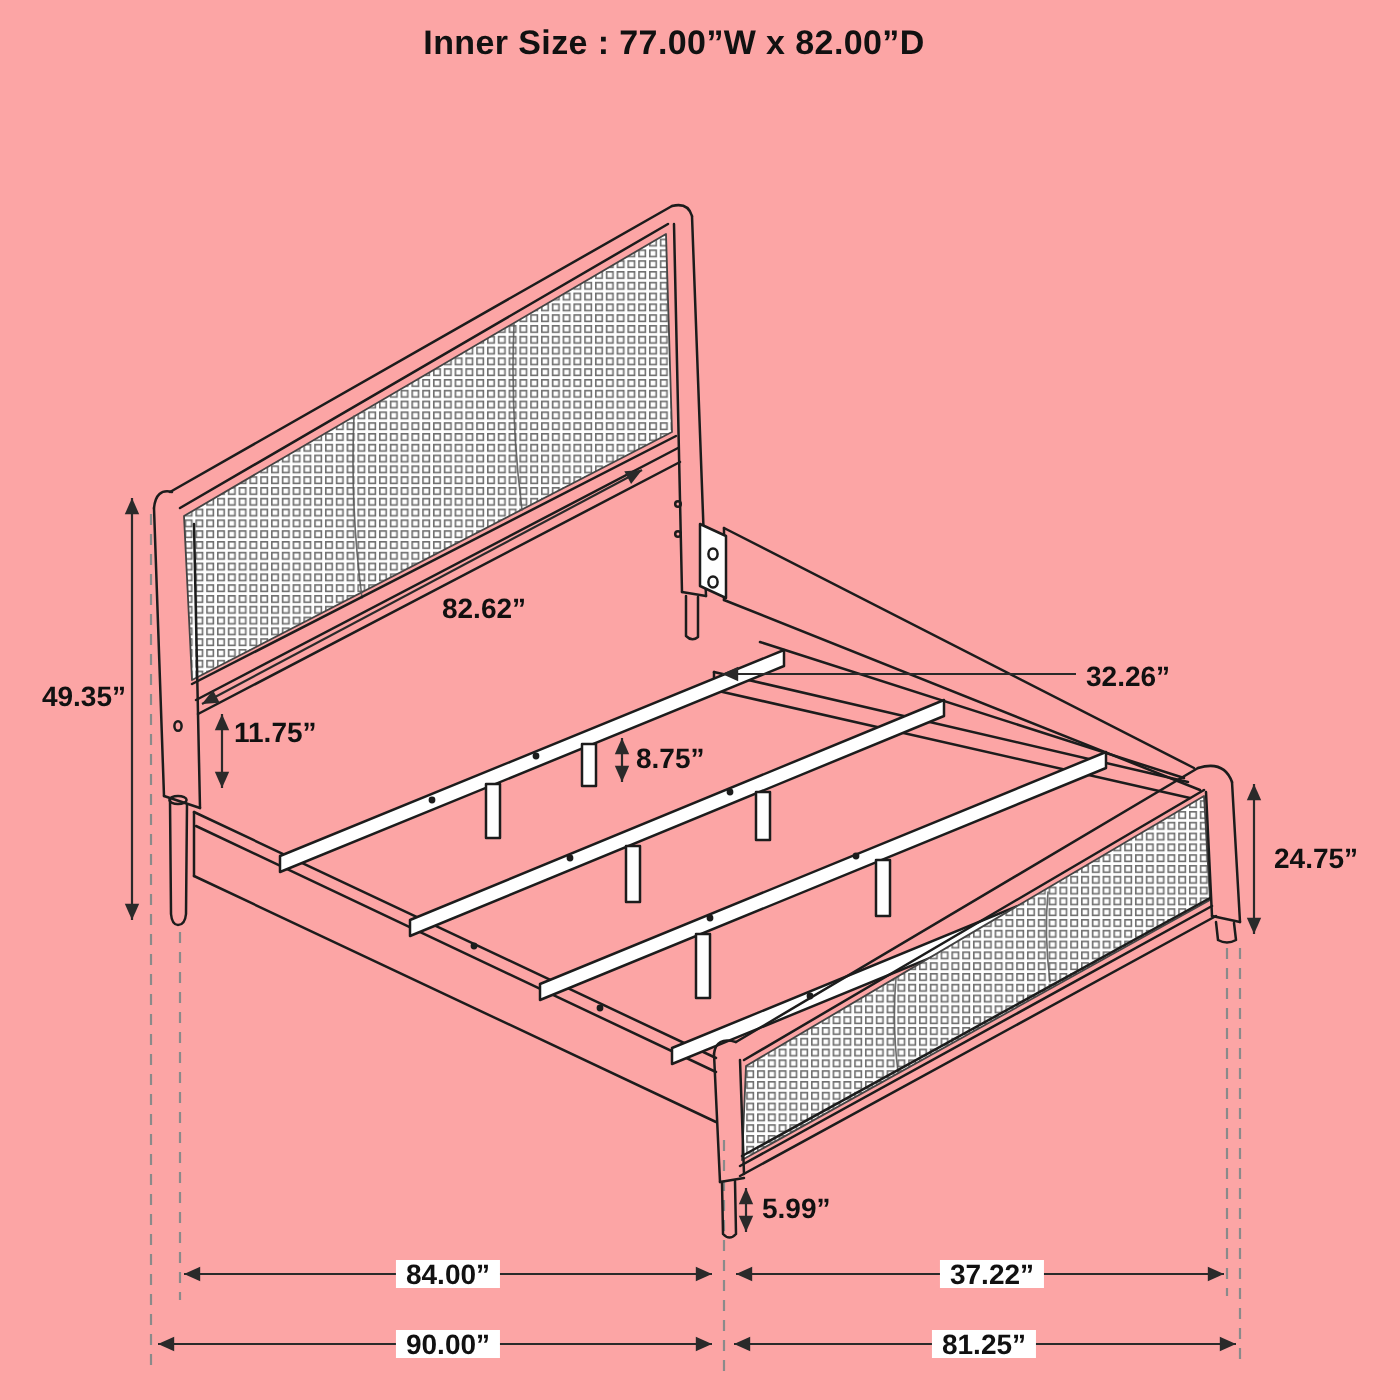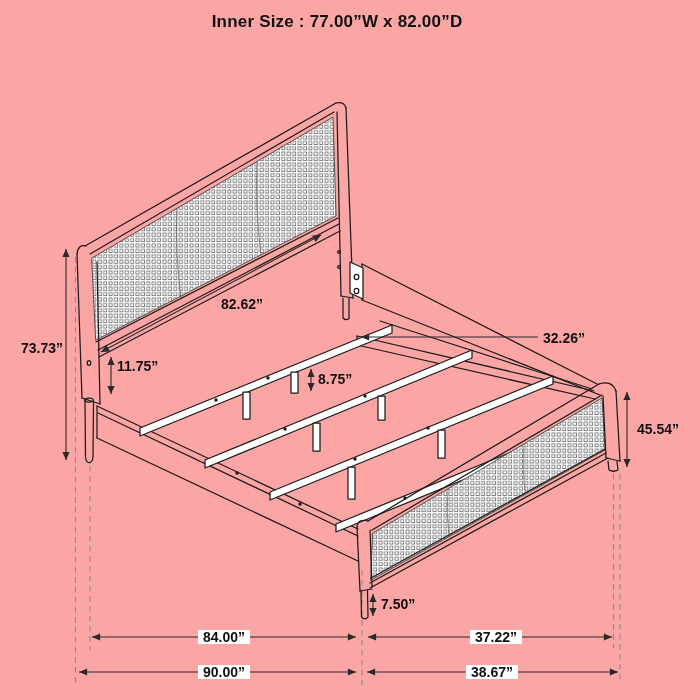--- a/index.html
+++ b/index.html
@@ -159,35 +159,35 @@
       <line x1="373" y1="594" x2="373" y2="616" marker-start="url(#ah)" marker-end="url(#ah)"></line>
       <line x1="92" y1="637" x2="356" y2="637" marker-start="url(#ah)" marker-end="url(#ah)"></line>
       <line x1="368" y1="637" x2="612" y2="637" marker-start="url(#ah)" marker-end="url(#ah)"></line>
       <line x1="79" y1="672" x2="356" y2="672" marker-start="url(#ah)" marker-end="url(#ah)"></line>
       <line x1="367" y1="672" x2="618" y2="672" marker-start="url(#ah)" marker-end="url(#ah)"></line>
     </g>
   </svg>
 
   <div class="title" style="left:337px;top:22px">Inner Size : 77.00”W x 82.00”D</div>
 
-  <div class="dim rc" style="left:63px;top:348px">73.73”</div>
+  <div class="dim rc" style="left:63px;top:348px">49.35”</div>
 
   <div class="dim c" style="left:242px;top:304px">82.62”</div>
 
   <div class="dim vc" style="left:117px;top:366px">11.75”</div>
 
   <div class="dim vc" style="left:318px;top:379px">8.75”</div>
 
   <div class="dim vc" style="left:543px;top:338px">32.26”</div>
 
-  <div class="dim vc" style="left:637px;top:429px">45.54”</div>
+  <div class="dim vc" style="left:637px;top:429px">24.75”</div>
 
-  <div class="dim vc" style="left:381px;top:604px">7.50”</div>
+  <div class="dim vc" style="left:381px;top:604px">5.99”</div>
 
   <div class="dim c bg" style="left:224px;top:637px">84.00”</div>
 
   <div class="dim c bg" style="left:496px;top:637px">37.22”</div>
 
   <div class="dim c bg" style="left:224px;top:672px">90.00”</div>
 
-  <div class="dim c bg" style="left:492px;top:672px">38.67”</div>
+  <div class="dim c bg" style="left:492px;top:672px">81.25”</div>
 
 </div>
 
 </body></html>

